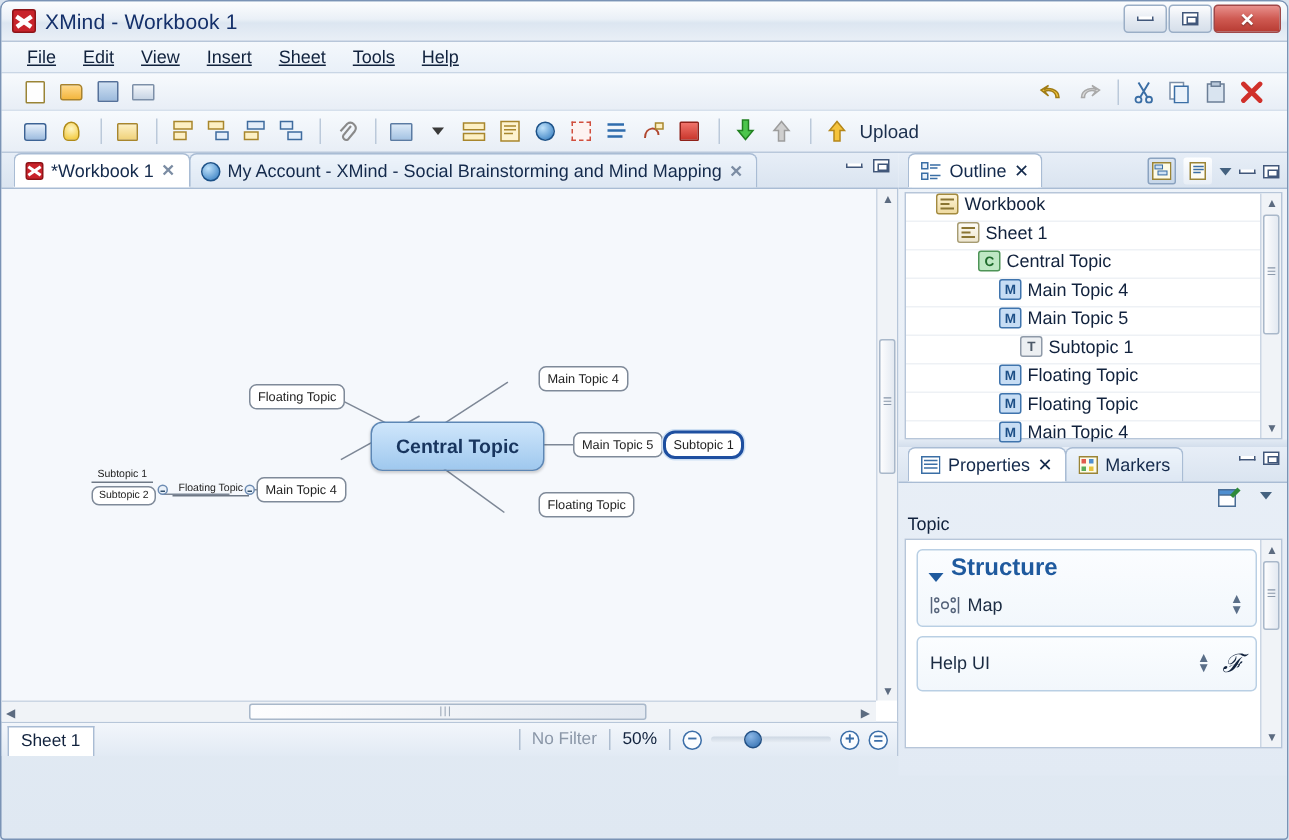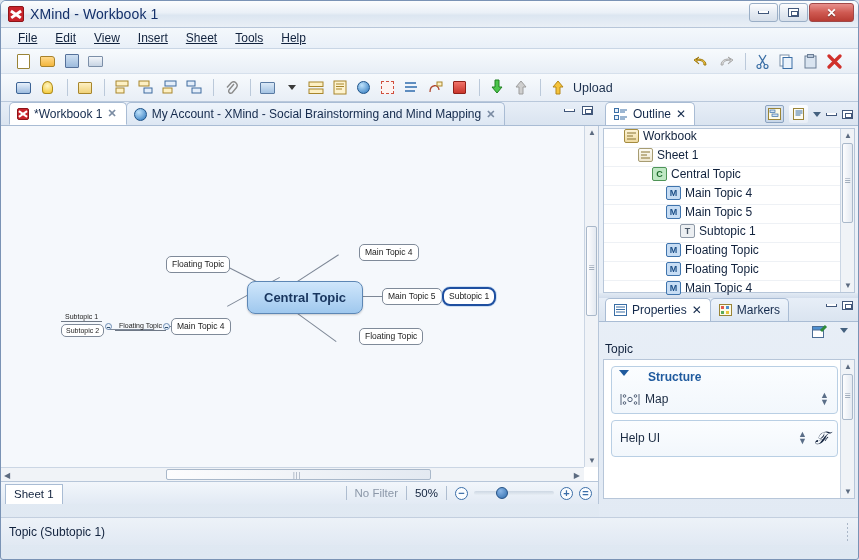--- a/index.html
+++ b/index.html
@@ -228,21 +228,21 @@
   .ti-c { background: #bfe8c4; border:1px solid #4e9457; color:#1f6b2c;}
   .ti-m { background: #c7ddf4; border:1px solid #3f74ad; color:#1d4f87;}
   .ti-t { background: #eceff2; border:1px solid #8f9aa8; color:#4c5968;}
 
   
   .props-body { position: relative; background: #fff; border: 1px solid #b7c6d9; margin: 0 3px 0 4px; height: 140px; }
   .group {
     margin: 6px 16px 0 7px; border: 1px solid #b9cfe4; border-radius: 4px;
     background: linear-gradient(#fbfdff,#f2f7fc);
   }
-  .group-title { display:flex; align-items:flex-start; gap:19px; padding: 3px 7px; font-size: 12px; font-weight: bold; color: #1f5a9e;}
+  .group-title { display:flex; align-items:flex-end; gap:5px; padding: 3px 7px; font-size: 16px; font-weight: bold; color: #1f5a9e;}
   .tri { width:0;height:0;border-left:5px solid transparent;border-right:5px solid transparent;border-top:6px solid #1f5a9e;}
   .group-row { display: flex; align-items: center; padding: 5px 8px 7px; font-size: 12px; color: #1b2b42; }
   .spin { margin-left: auto; color: #5a6e88; font-size: 9px; line-height: 7px; text-align:center;}
 
   .pane-divider { height: 5px; background: linear-gradient(#e2eaf4,#d3deec); }
   .prop-toolrow { height: 20px; position: relative; }
 </style>
 </head>
 <body>
 
@@ -693,17 +693,13 @@
         <div class="vsb" style="bottom:0;top:0;">
           <div class="sb-arrow" style="left:3px;top:2px;">▲</div>
           <div class="sb-thumb" style="left:1px;top:14px;width:11px;height:46px;"></div>
           <div class="grip" style="left:3.5px;top:32px;">☰</div>
           <div class="sb-arrow" style="left:3px;bottom:2px;">▼</div>
         </div>
       </div>
     </div>
   </div>
 
-  <div class="statusbar">
-    <span>Topic (Subtopic 1)</span>
-    <span class="resize-grip"></span>
-  </div>
 </div>
 
 </body></html>

